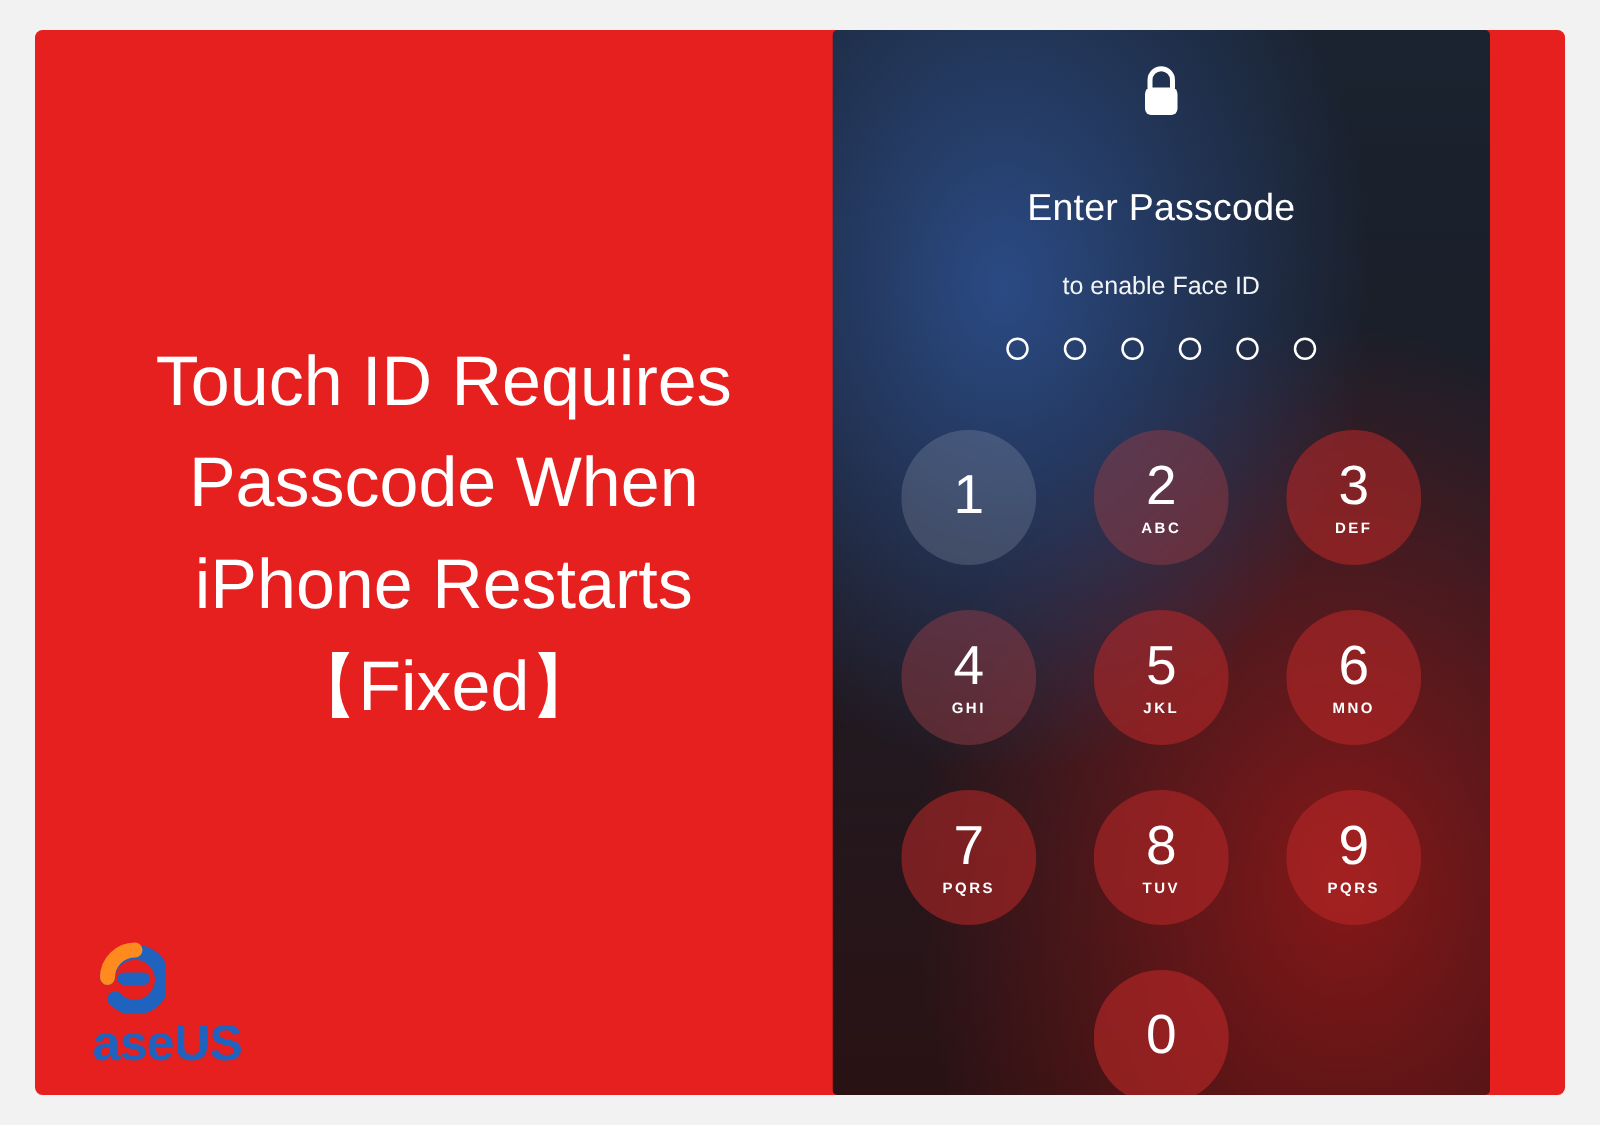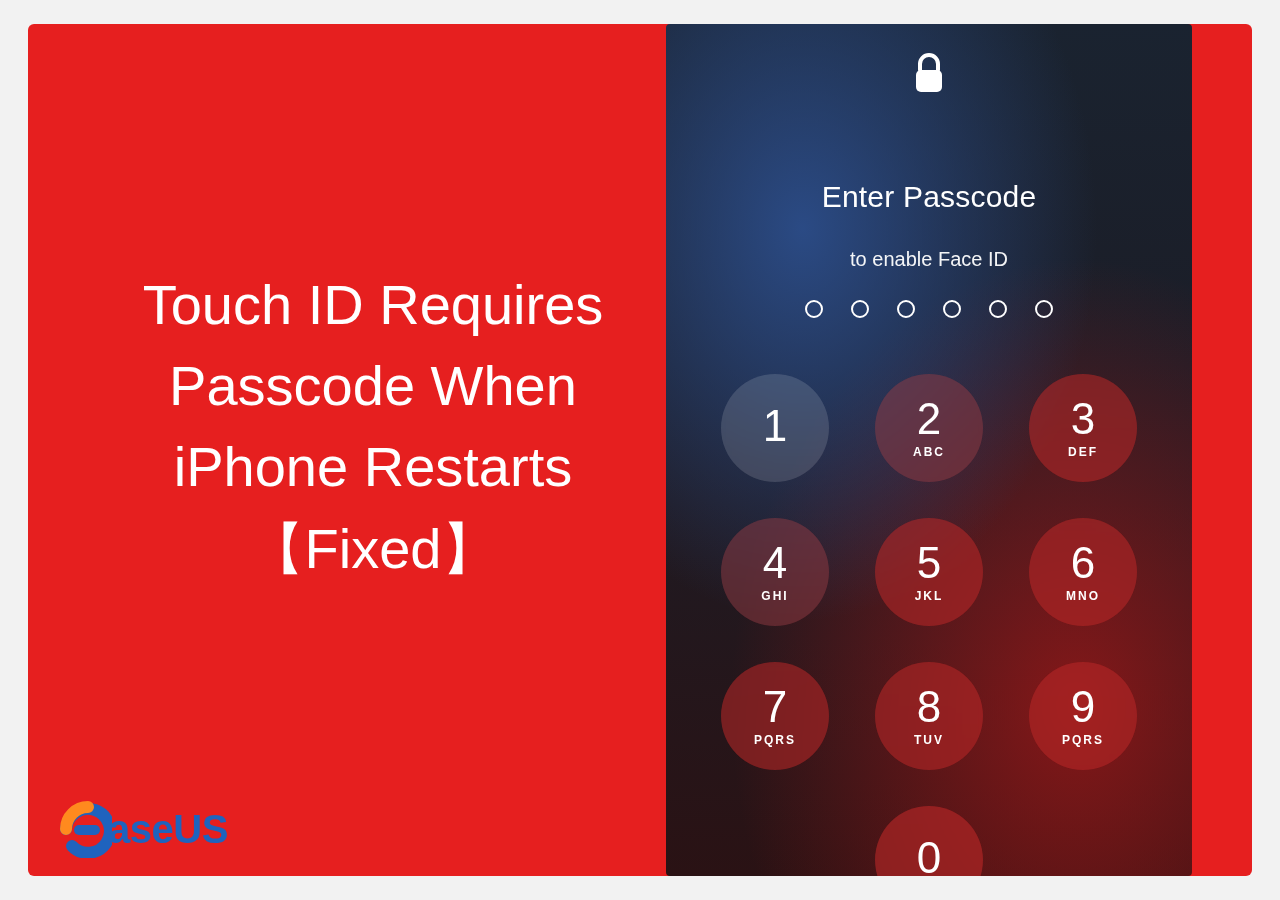--- a/index.html
+++ b/index.html
@@ -11,33 +11,34 @@
   }
   .red-card {
     position: absolute;
     left: 28px; top: 24px;
     width: 1224px; height: 852px;
     background: #e61f1f;
     border-radius: 6px;
   }
   .headline {
     position: absolute;
-    left: 50px; top: 240px;
+    left: 32px; top: 240px;
     width: 590px;
     color: #ffffff;
     font-size: 56px;
     line-height: 1.45;
     text-align: center;
     font-weight: 400;
   }
   .logo {
     position: absolute;
-    left: 32px; bottom: 18px;
-    display: flex; align-items: center;
+    left: 52px; bottom: 18px;
+    display: flex; align-items: flex-start;
     gap: 2px;
+    flex-direction: column;
   }
   .logo-e {
     width: 52px; height: 58px; position: relative;
   }
   .logo-e svg { width: 52px; height: 58px; display:block; }
   .logo-text {
     font-size: 40px; font-weight: 700;
     color: #1f63be;
     letter-spacing: -0.5px;
     margin-left: -6px;
@@ -52,21 +53,21 @@
     border-radius: 4px;
     overflow: hidden;
     background:
       radial-gradient(ellipse 420px 560px at 26% 24%, rgba(44,78,140,0.92) 0%, rgba(44,78,140,0) 70%),
       radial-gradient(ellipse 480px 620px at 78% 80%, rgba(160,24,24,0.78) 0%, rgba(160,24,24,0) 72%),
       linear-gradient(180deg, #1a2330 0%, #1b1d27 40%, #2a1214 100%);
   }
   .phone-inner { position:absolute; inset:0; padding-top: 26px; display:flex; flex-direction:column; align-items:center; }
   .lock-icon { width: 36px; height: 48px; }
   .lock-icon svg { width:36px; height:48px; display:block; }
-  .prompt-block { margin-top: 82px; text-align:center; color:#fff; }
+  .prompt-block { margin-top: 52px; text-align:center; color:#fff; }
   .prompt-title { font-size: 30px; font-weight: 500; letter-spacing: 0.2px; }
   .prompt-sub   { font-size: 20px; font-weight: 400; opacity: 0.95; margin-top: 8px; line-height: 1.25; }
   .dots { margin-top: 28px; display:flex; gap: 28px; }
   .dot { width: 18px; height: 18px; border: 2px solid #fff; border-radius: 50%; }
 
   .keypad { margin-top: 56px; display:grid; grid-template-columns: repeat(3, 108px); grid-auto-rows: 108px; gap: 36px 46px; }
   .key {
     width:108px; height:108px; border-radius:50%;
     display:flex; flex-direction:column; align-items:center; justify-content:center;
     color:#fff; cursor:pointer;

